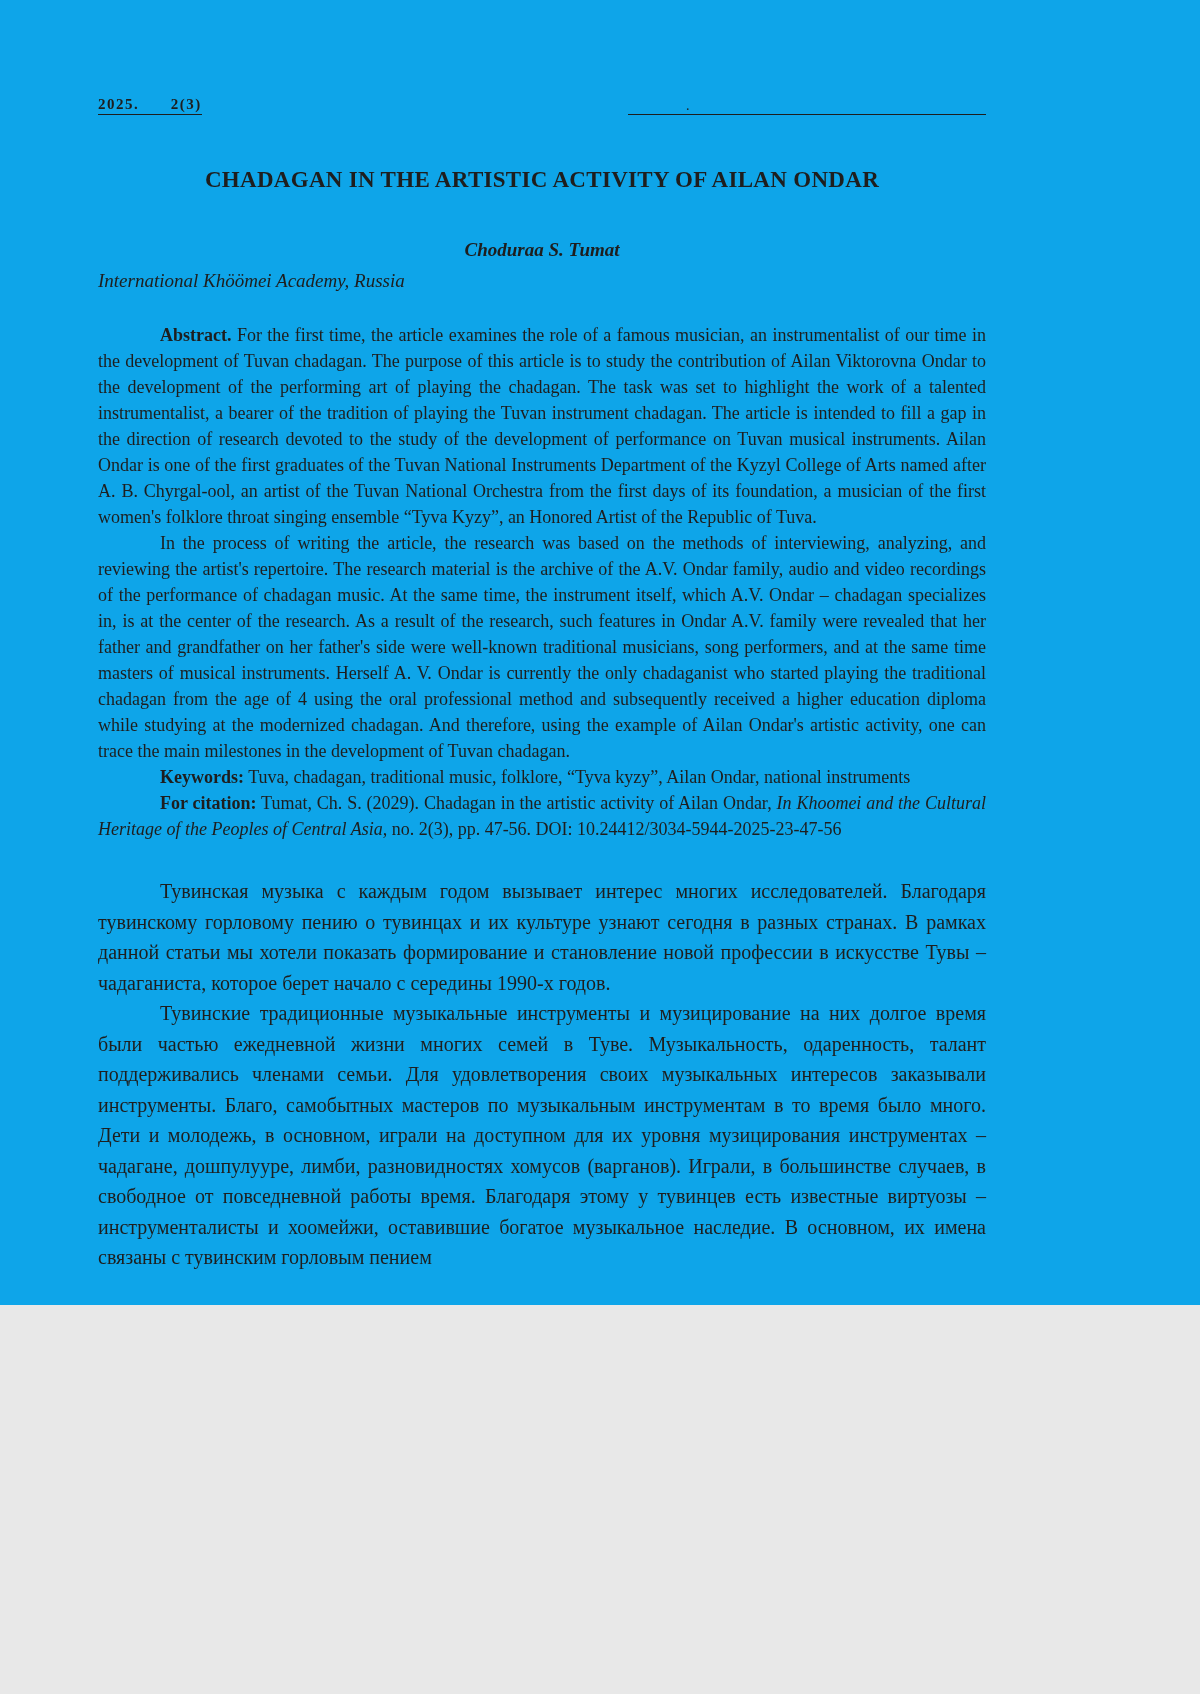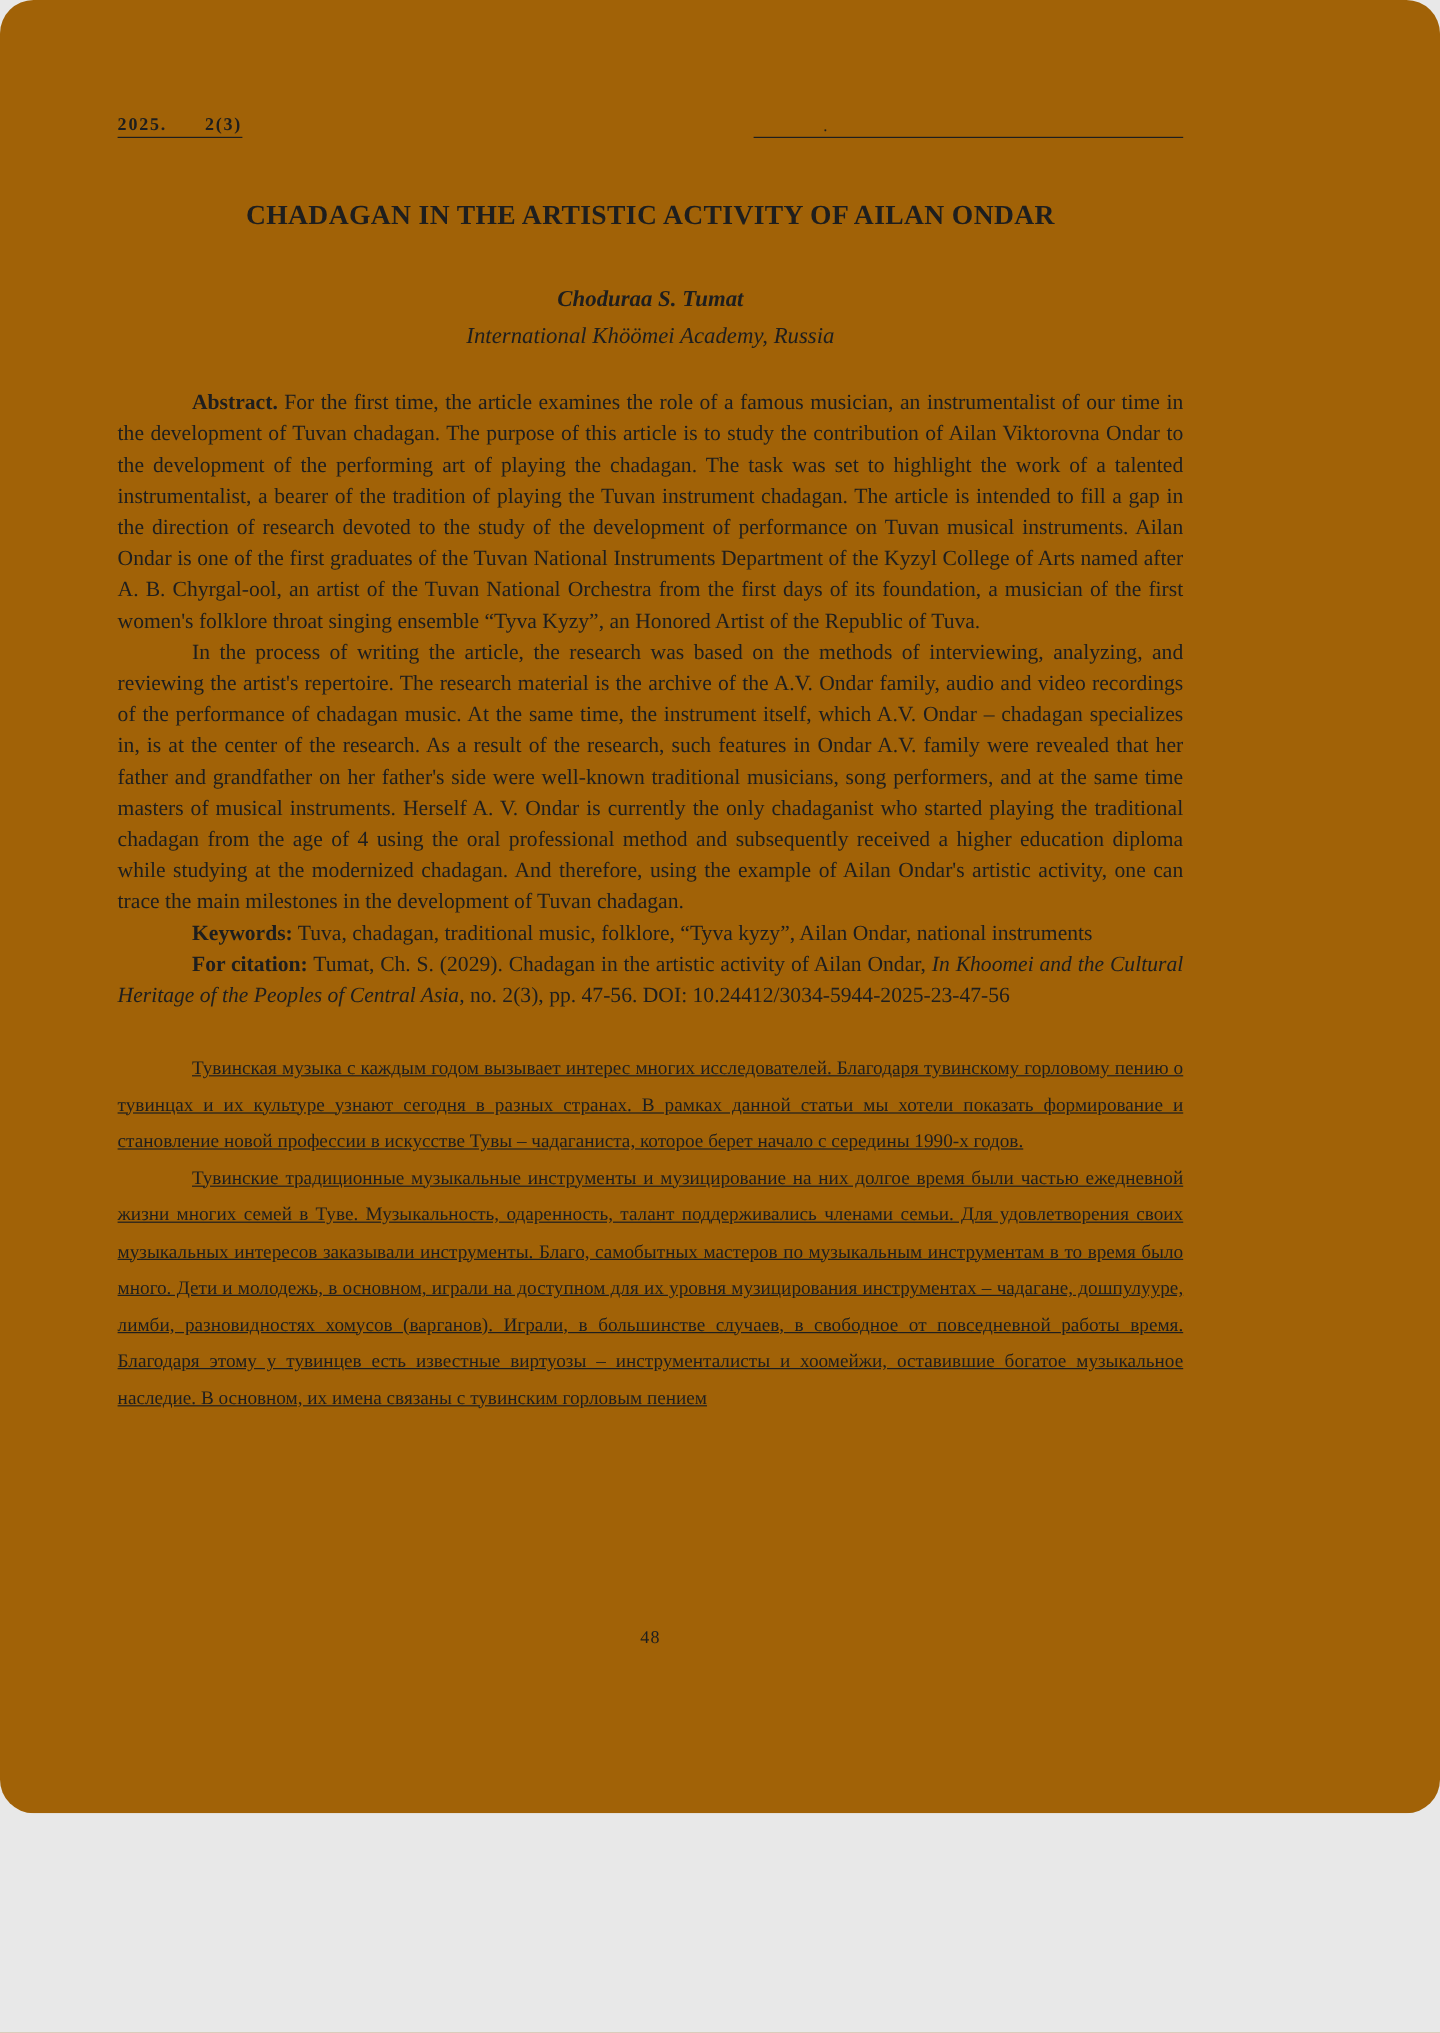--- a/index.html
+++ b/index.html
@@ -1,26 +1,25 @@
 <!DOCTYPE html>
 <html><head>
 <meta charset="utf-8">
 <style>
   * { margin: 0; padding: 0; box-sizing: border-box; }
   html, body { background: #e8e8e8; }
   .page {
     position: relative;
     width: 1200px;
-    height: 1511px;
+    height: 1305px;
     margin: 0 auto;
-    background: #a16207;
+    background: #0ea5e9;
     font-family: "Liberation Serif", serif;
     color: #1e1e1e;
     overflow: hidden;
-    border-radius: 28px;
   }
   .content {
     position: absolute;
     left: 98px;
     top: 96px;
     width: 888px;
   }
   .running-head {
     display: flex;
     justify-content: space-between;
@@ -51,40 +50,38 @@
     margin-bottom: 46px;
   }
   .author {
     text-align: center;
     font-size: 19px;
     font-weight: bold;
     font-style: italic;
     margin-bottom: 9px;
   }
   .affiliation {
-    text-align: center;
     font-size: 19px;
     font-style: italic;
     margin-bottom: 30px;
   }
   p.en {
     font-size: 18px;
     line-height: 26px;
     text-align: justify;
     text-indent: 62px;
   }
   .bi { font-weight: bold; }
   .i { font-style: italic; }
   .russian { margin-top: 34px; }
   p.ru {
-    font-size: 16px;
+    font-size: 20px;
     line-height: 30.5px;
     text-align: justify;
     text-indent: 62px;
-    text-decoration: underline;
   }
   .pageno {
     position: absolute;
     top: 1357px;
     left: 98px;
     width: 888px;
     text-align: center;
     font-size: 15px;
     letter-spacing: 1px;
   }

